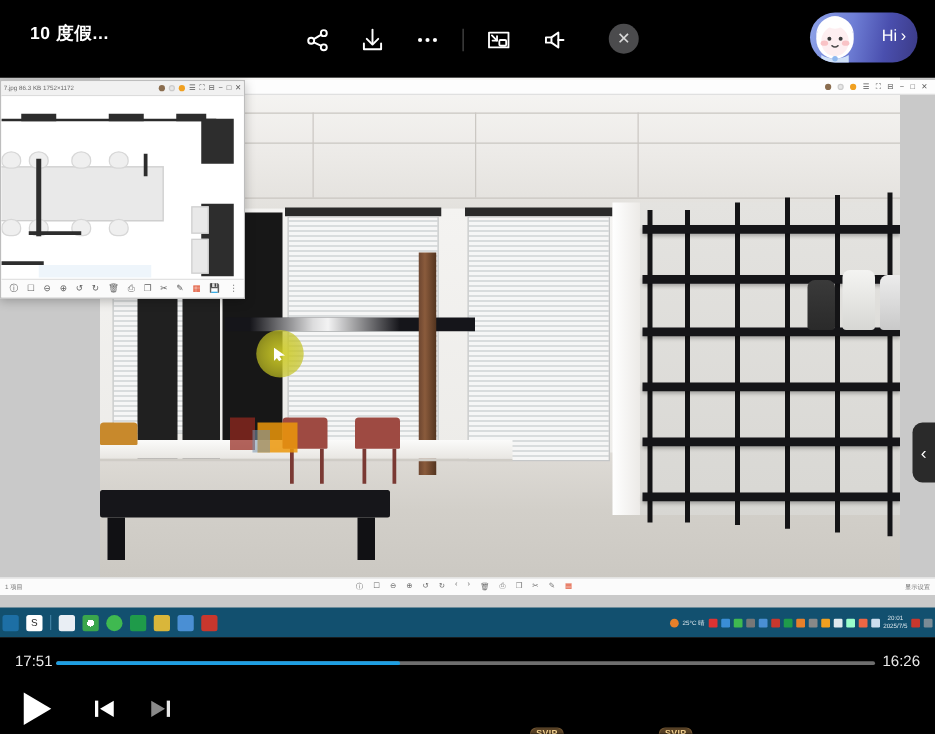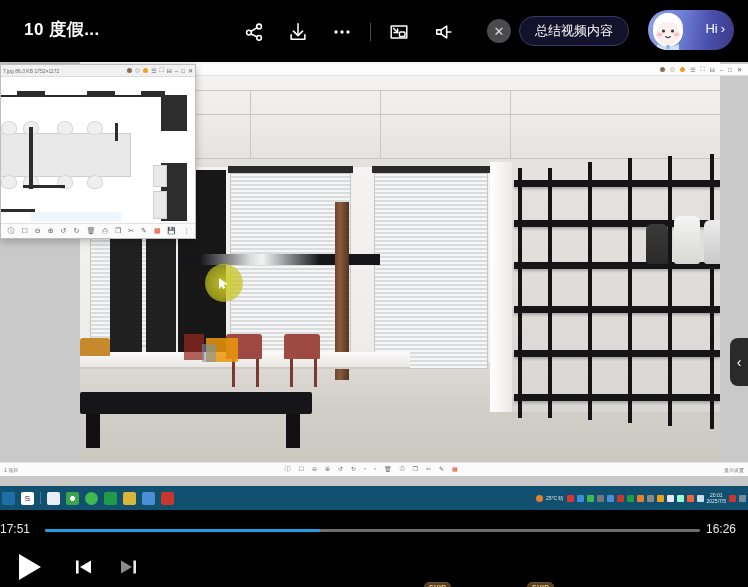--- a/index.html
+++ b/index.html
@@ -11,21 +11,21 @@
   }
   .app { position: relative; width: 748px; height: 587px; background: #000; }
 
   
   .header {
     position: absolute; top: 0; left: 0; width: 748px; height: 62px;
     background: #000; display: flex; align-items: center;
   }
   .title {
     position: absolute; left: 24px; top: 18px;
-    color: #ffffff; font-size: 17px; font-weight: bold;
+    color: #ffffff; font-size: 14px; font-weight: bold;
     letter-spacing: .5px; white-space: nowrap;
   }
   .hdr-icons {
     position: absolute; left: 232px; top: 12px;
     display: flex; align-items: center; gap: 0px; height: 40px;
   }
   .hicon {
     width: 44px; height: 40px; display: flex; align-items: center; justify-content: center;
     color: #fff; cursor: pointer;
   }
@@ -209,21 +209,21 @@
   }
 
   
   .controls {
     position:absolute; left:0; bottom:0; width:748px; height:77px; background:#000;
   }
   .time-row {
     position:absolute; left:0; top:12px; width:748px; height:20px;
     display:flex; align-items:center;
   }
-  .tcur { position:absolute; left:0; top:0px; color:#e9e9e9; font-size:12px; }
+  .tcur { position:absolute; left:12px; top:0px; color:#e9e9e9; font-size:12px; }
   .tdur { position:absolute; right:12px; top:0px; color:#e9e9e9; font-size:12px; }
   .track {
     position:absolute; left:45px; right:48px; top:7px; height:3px;
     background:#6e6e6e; border-radius:2px; cursor:pointer;
   }
   .fill { position:absolute; left:0; top:0; height:3px; background:#1e9fe3; border-radius:2px; }
   .btn-row { position:absolute; left:0; top:36px; width:748px; height:41px; }
   .pbtn {
     position:absolute; height:41px; display:flex; align-items:center; justify-content:center;
     cursor:pointer;
@@ -292,21 +292,20 @@
           <path d="M16 5.5v13l-6-4.2v-4.6z"></path>
             <line x1="16" y1="12" x2="20.5" y2="12"></line>
           <path d="M10 9.7H5.2v4.6H10"></path>
         </svg>
       </div>
 
     </div>
 
     <div class="close-x">✕</div>
 
-    <div class="summary-btn">总结视频内容</div>
 
     <div class="hi-pill">
       <svg class="hi-avatar" viewBox="0 0 48 48">
         <ellipse cx="24" cy="25" rx="15" ry="16" fill="#ffffff"></ellipse>
         <ellipse cx="24" cy="27" rx="11" ry="12" fill="#fdeef0"></ellipse>
         <path d="M9 22a15 15 0 0 1 30 0v3a15 15 0 0 0-30 0z" fill="#ffffff"></path>
         <ellipse cx="24" cy="12" rx="7" ry="5" fill="#ffffff"></ellipse>
         <circle cx="19.5" cy="25" r="1.6" fill="#3a3a3a"></circle>
         <circle cx="28.5" cy="25" r="1.6" fill="#3a3a3a"></circle>
         <ellipse cx="15.5" cy="28.5" rx="3" ry="2.1" fill="#f9c3c6"></ellipse>

